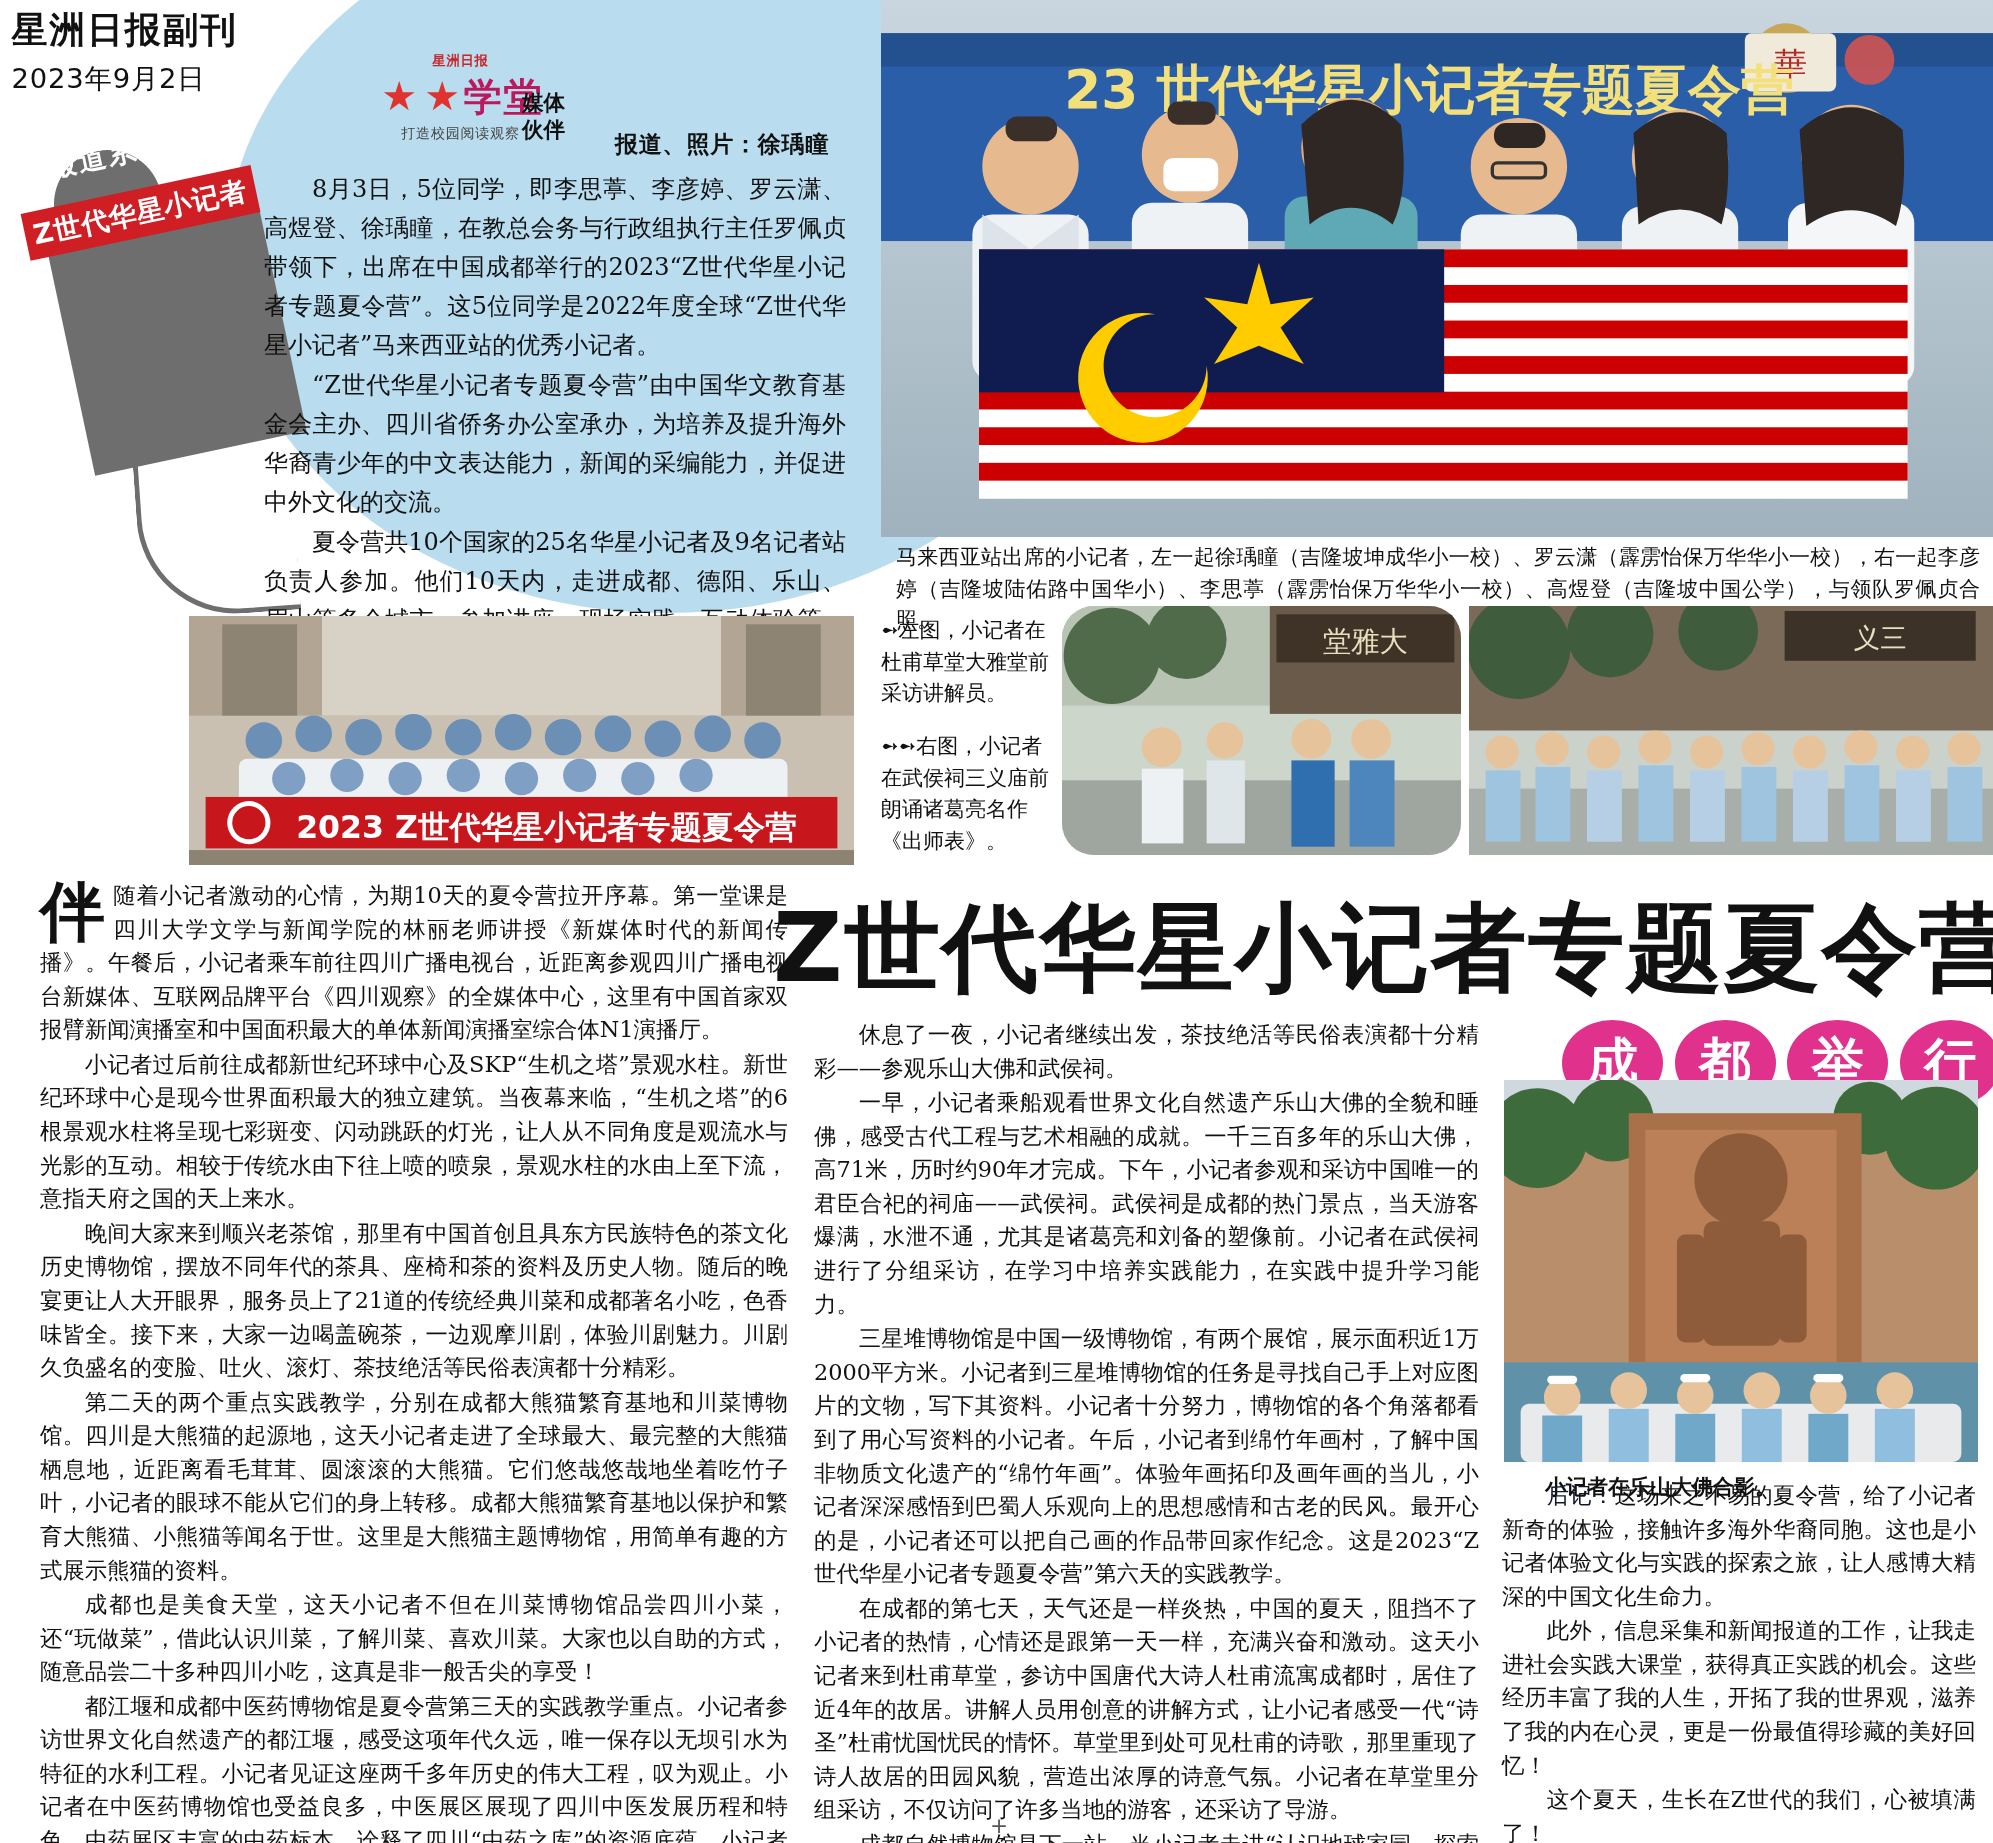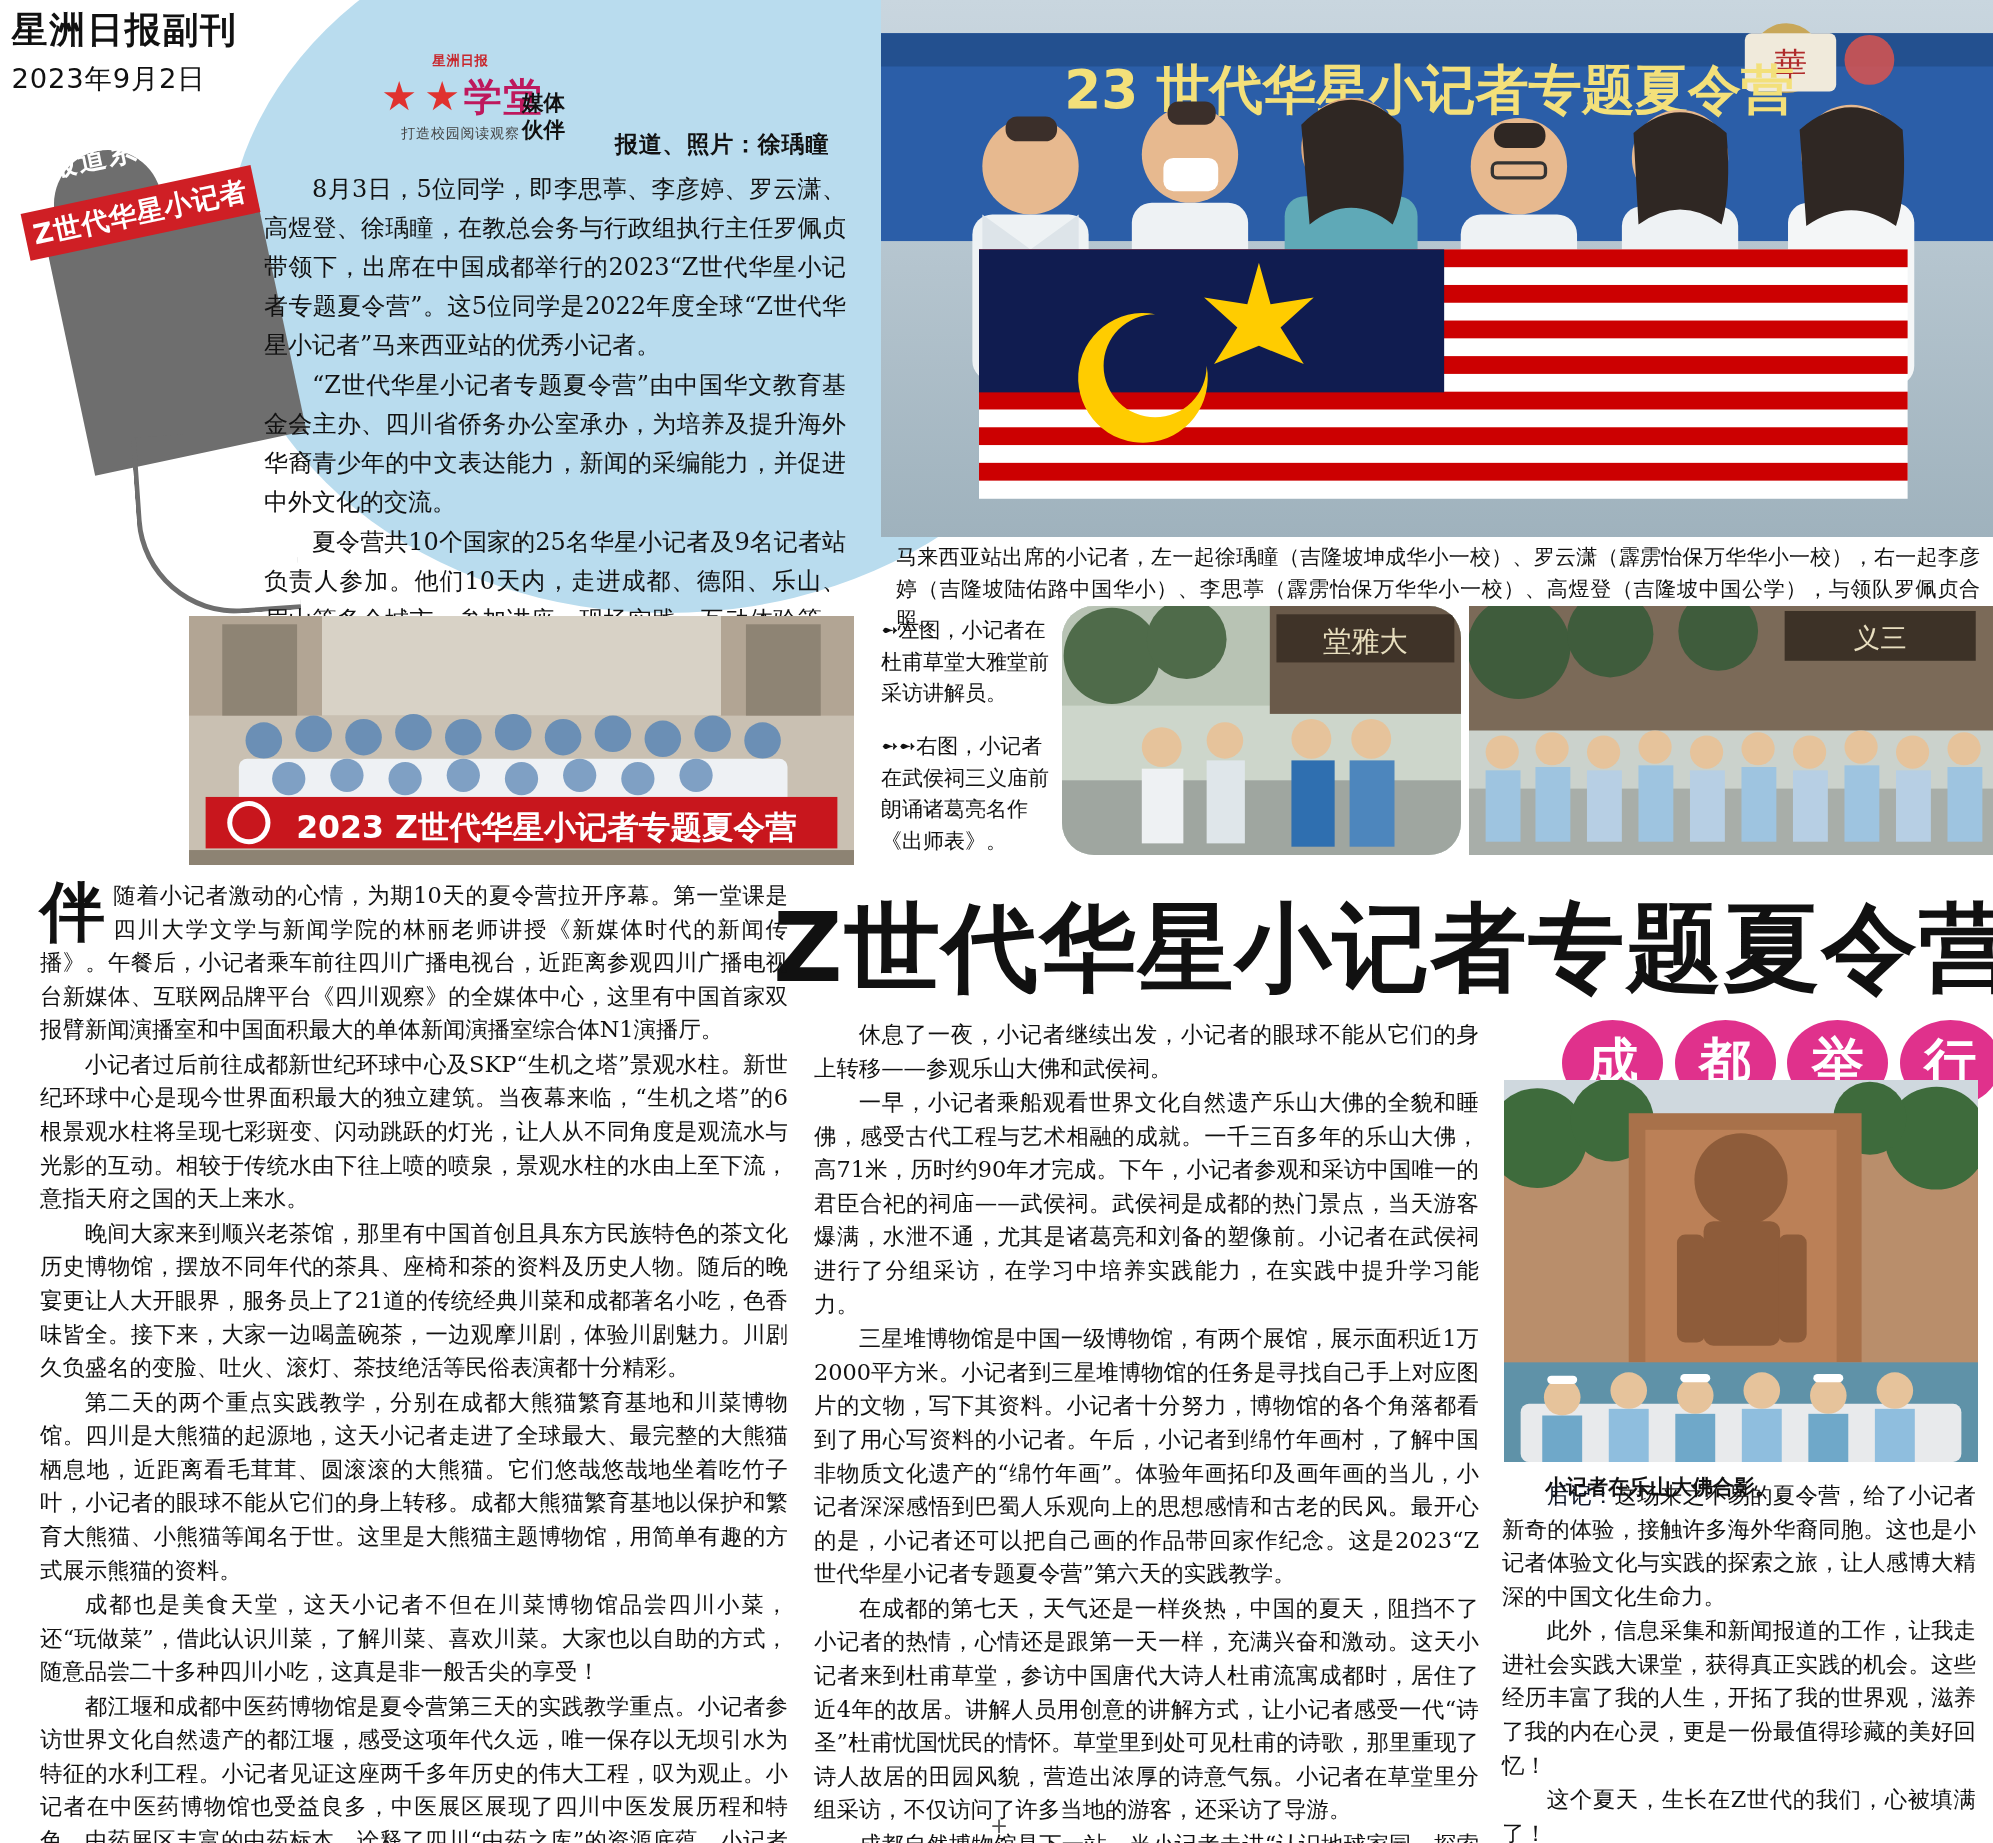--- a/index.html
+++ b/index.html
@@ -422,21 +422,21 @@
     <p class="noindent"><span class="dropcap">伴</span><span>随着小记者激动的心情，为期10天的夏令营拉开序幕。第一堂课是四川大学文学与新闻学院的林丽老师讲授《新媒体时代的新闻传播》。午餐后，小记者乘车前往四川广播电视台，近距离参观四川广播电视台新媒体、互联网品牌平台《四川观察》的全媒体中心，这里有中国首家双报臂新闻演播室和中国面积最大的单体新闻演播室综合体N1演播厅。</span></p>
     <p>小记者过后前往成都新世纪环球中心及SKP“生机之塔”景观水柱。新世纪环球中心是现今世界面积最大的独立建筑。当夜幕来临，“生机之塔”的6根景观水柱将呈现七彩斑变、闪动跳跃的灯光，让人从不同角度是观流水与光影的互动。相较于传统水由下往上喷的喷泉，景观水柱的水由上至下流，意指天府之国的天上来水。</p>
     <p>晚间大家来到顺兴老茶馆，那里有中国首创且具东方民族特色的茶文化历史博物馆，摆放不同年代的茶具、座椅和茶的资料及历史人物。随后的晚宴更让人大开眼界，服务员上了21道的传统经典川菜和成都著名小吃，色香味皆全。接下来，大家一边喝盖碗茶，一边观摩川剧，体验川剧魅力。川剧久负盛名的变脸、吐火、滚灯、茶技绝活等民俗表演都十分精彩。</p>
     <p>第二天的两个重点实践教学，分别在成都大熊猫繁育基地和川菜博物馆。四川是大熊猫的起源地，这天小记者走进了全球最大、最完整的大熊猫栖息地，近距离看毛茸茸、圆滚滚的大熊猫。它们悠哉悠哉地坐着吃竹子叶，小记者的眼球不能从它们的身上转移。成都大熊猫繁育基地以保护和繁育大熊猫、小熊猫等闻名于世。这里是大熊猫主题博物馆，用简单有趣的方式展示熊猫的资料。</p>
     <p>成都也是美食天堂，这天小记者不但在川菜博物馆品尝四川小菜，还“玩做菜”，借此认识川菜，了解川菜、喜欢川菜。大家也以自助的方式，随意品尝二十多种四川小吃，这真是非一般舌尖的享受！</p>
     <p>都江堰和成都中医药博物馆是夏令营第三天的实践教学重点。小记者参访世界文化自然遗产的都江堰，感受这项年代久远，唯一保存以无坝引水为特征的水利工程。小记者见证这座两千多年历史的伟大工程，叹为观止。小记者在中医药博物馆也受益良多，中医展区展现了四川中医发展历程和特色，中药展区丰富的中药标本，诠释了四川“中药之库”的资源底蕴。小记者不仅参观，还聆听了中医药文化专题讲座和体验自制香囊。</p>
 
   </div>
 
   <div class="col" id="col2">
-    <p>休息了一夜，小记者继续出发，小记者的眼球不能从它们的身上转移——参观乐山大佛和武侯祠。</p>
+    <p>休息了一夜，小记者继续出发，茶技绝活等民俗表演都十分精彩——参观乐山大佛和武侯祠。</p>
     <p>一早，小记者乘船观看世界文化自然遗产乐山大佛的全貌和睡佛，感受古代工程与艺术相融的成就。一千三百多年的乐山大佛，高71米，历时约90年才完成。下午，小记者参观和采访中国唯一的君臣合祀的祠庙——武侯祠。武侯祠是成都的热门景点，当天游客爆满，水泄不通，尤其是诸葛亮和刘备的塑像前。小记者在武侯祠进行了分组采访，在学习中培养实践能力，在实践中提升学习能力。</p>
     <p>三星堆博物馆是中国一级博物馆，有两个展馆，展示面积近1万2000平方米。小记者到三星堆博物馆的任务是寻找自己手上对应图片的文物，写下其资料。小记者十分努力，博物馆的各个角落都看到了用心写资料的小记者。午后，小记者到绵竹年画村，了解中国非物质文化遗产的“绵竹年画”。体验年画拓印及画年画的当儿，小记者深深感悟到巴蜀人乐观向上的思想感情和古老的民风。最开心的是，小记者还可以把自己画的作品带回家作纪念。这是2023“Z世代华星小记者专题夏令营”第六天的实践教学。</p>
     <p>在成都的第七天，天气还是一样炎热，中国的夏天，阻挡不了小记者的热情，心情还是跟第一天一样，充满兴奋和激动。这天小记者来到杜甫草堂，参访中国唐代大诗人杜甫流寓成都时，居住了近4年的故居。讲解人员用创意的讲解方式，让小记者感受一代“诗圣”杜甫忧国忧民的情怀。草堂里到处可见杜甫的诗歌，那里重现了诗人故居的田园风貌，营造出浓厚的诗意气氛。小记者在草堂里分组采访，不仅访问了许多当地的游客，还采访了导游。</p>
     <p>成都自然博物馆是下一站。当小记者走进“认识地球家园，探索自然奥秘”为主题的自然博物馆时，感觉进入了一万年前的时光隧道。自然博物馆的“镇馆之宝”是亚洲最大的恐龙化石“合川马门溪龙”，站在巨大的恐龙骨架旁边，感觉人太渺小了！</p>
 
   </div>
 
   <div class="col" id="col3">
     <p><span class="afterword-label">后记：</span><span>这场来之不易的夏令营，给了小记者新奇的体验，接触许多海外华裔同胞。这也是小记者体验文化与实践的探索之旅，让人感博大精深的中国文化生命力。</span></p>
     <p>此外，信息采集和新闻报道的工作，让我走进社会实践大课堂，获得真正实践的机会。这些经历丰富了我的人生，开拓了我的世界观，滋养了我的内在心灵，更是一份最值得珍藏的美好回忆！</p>

